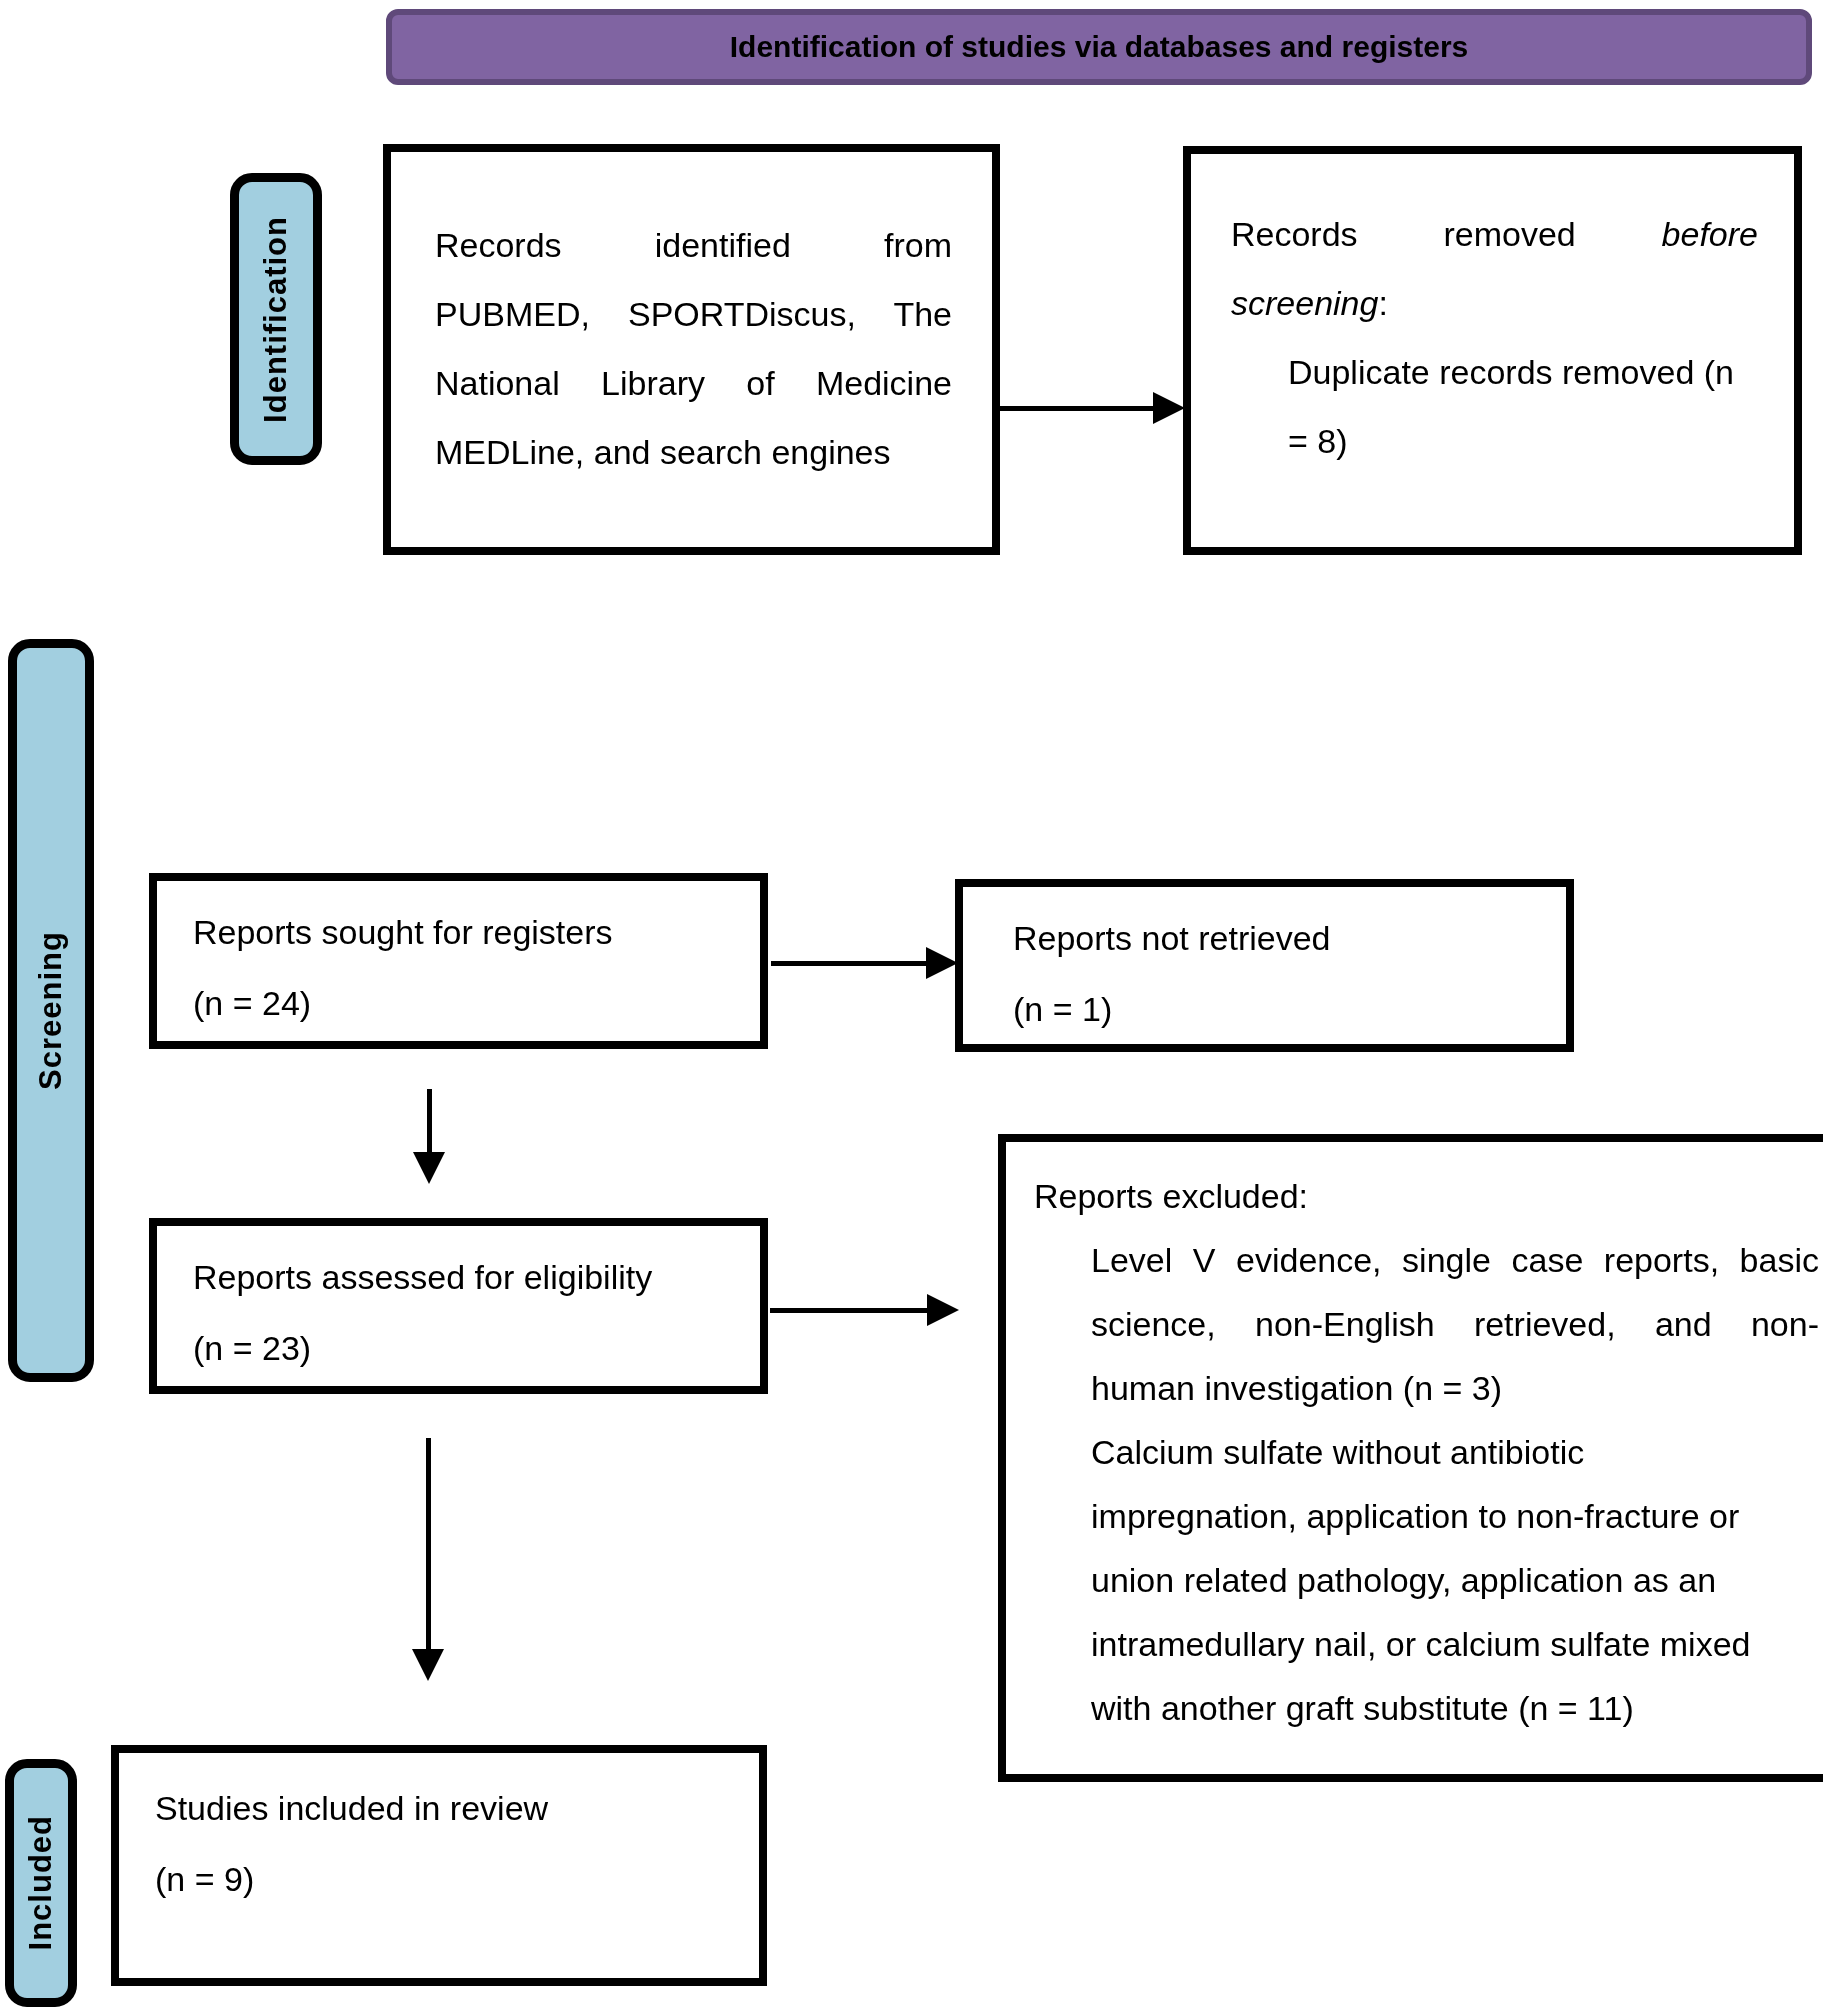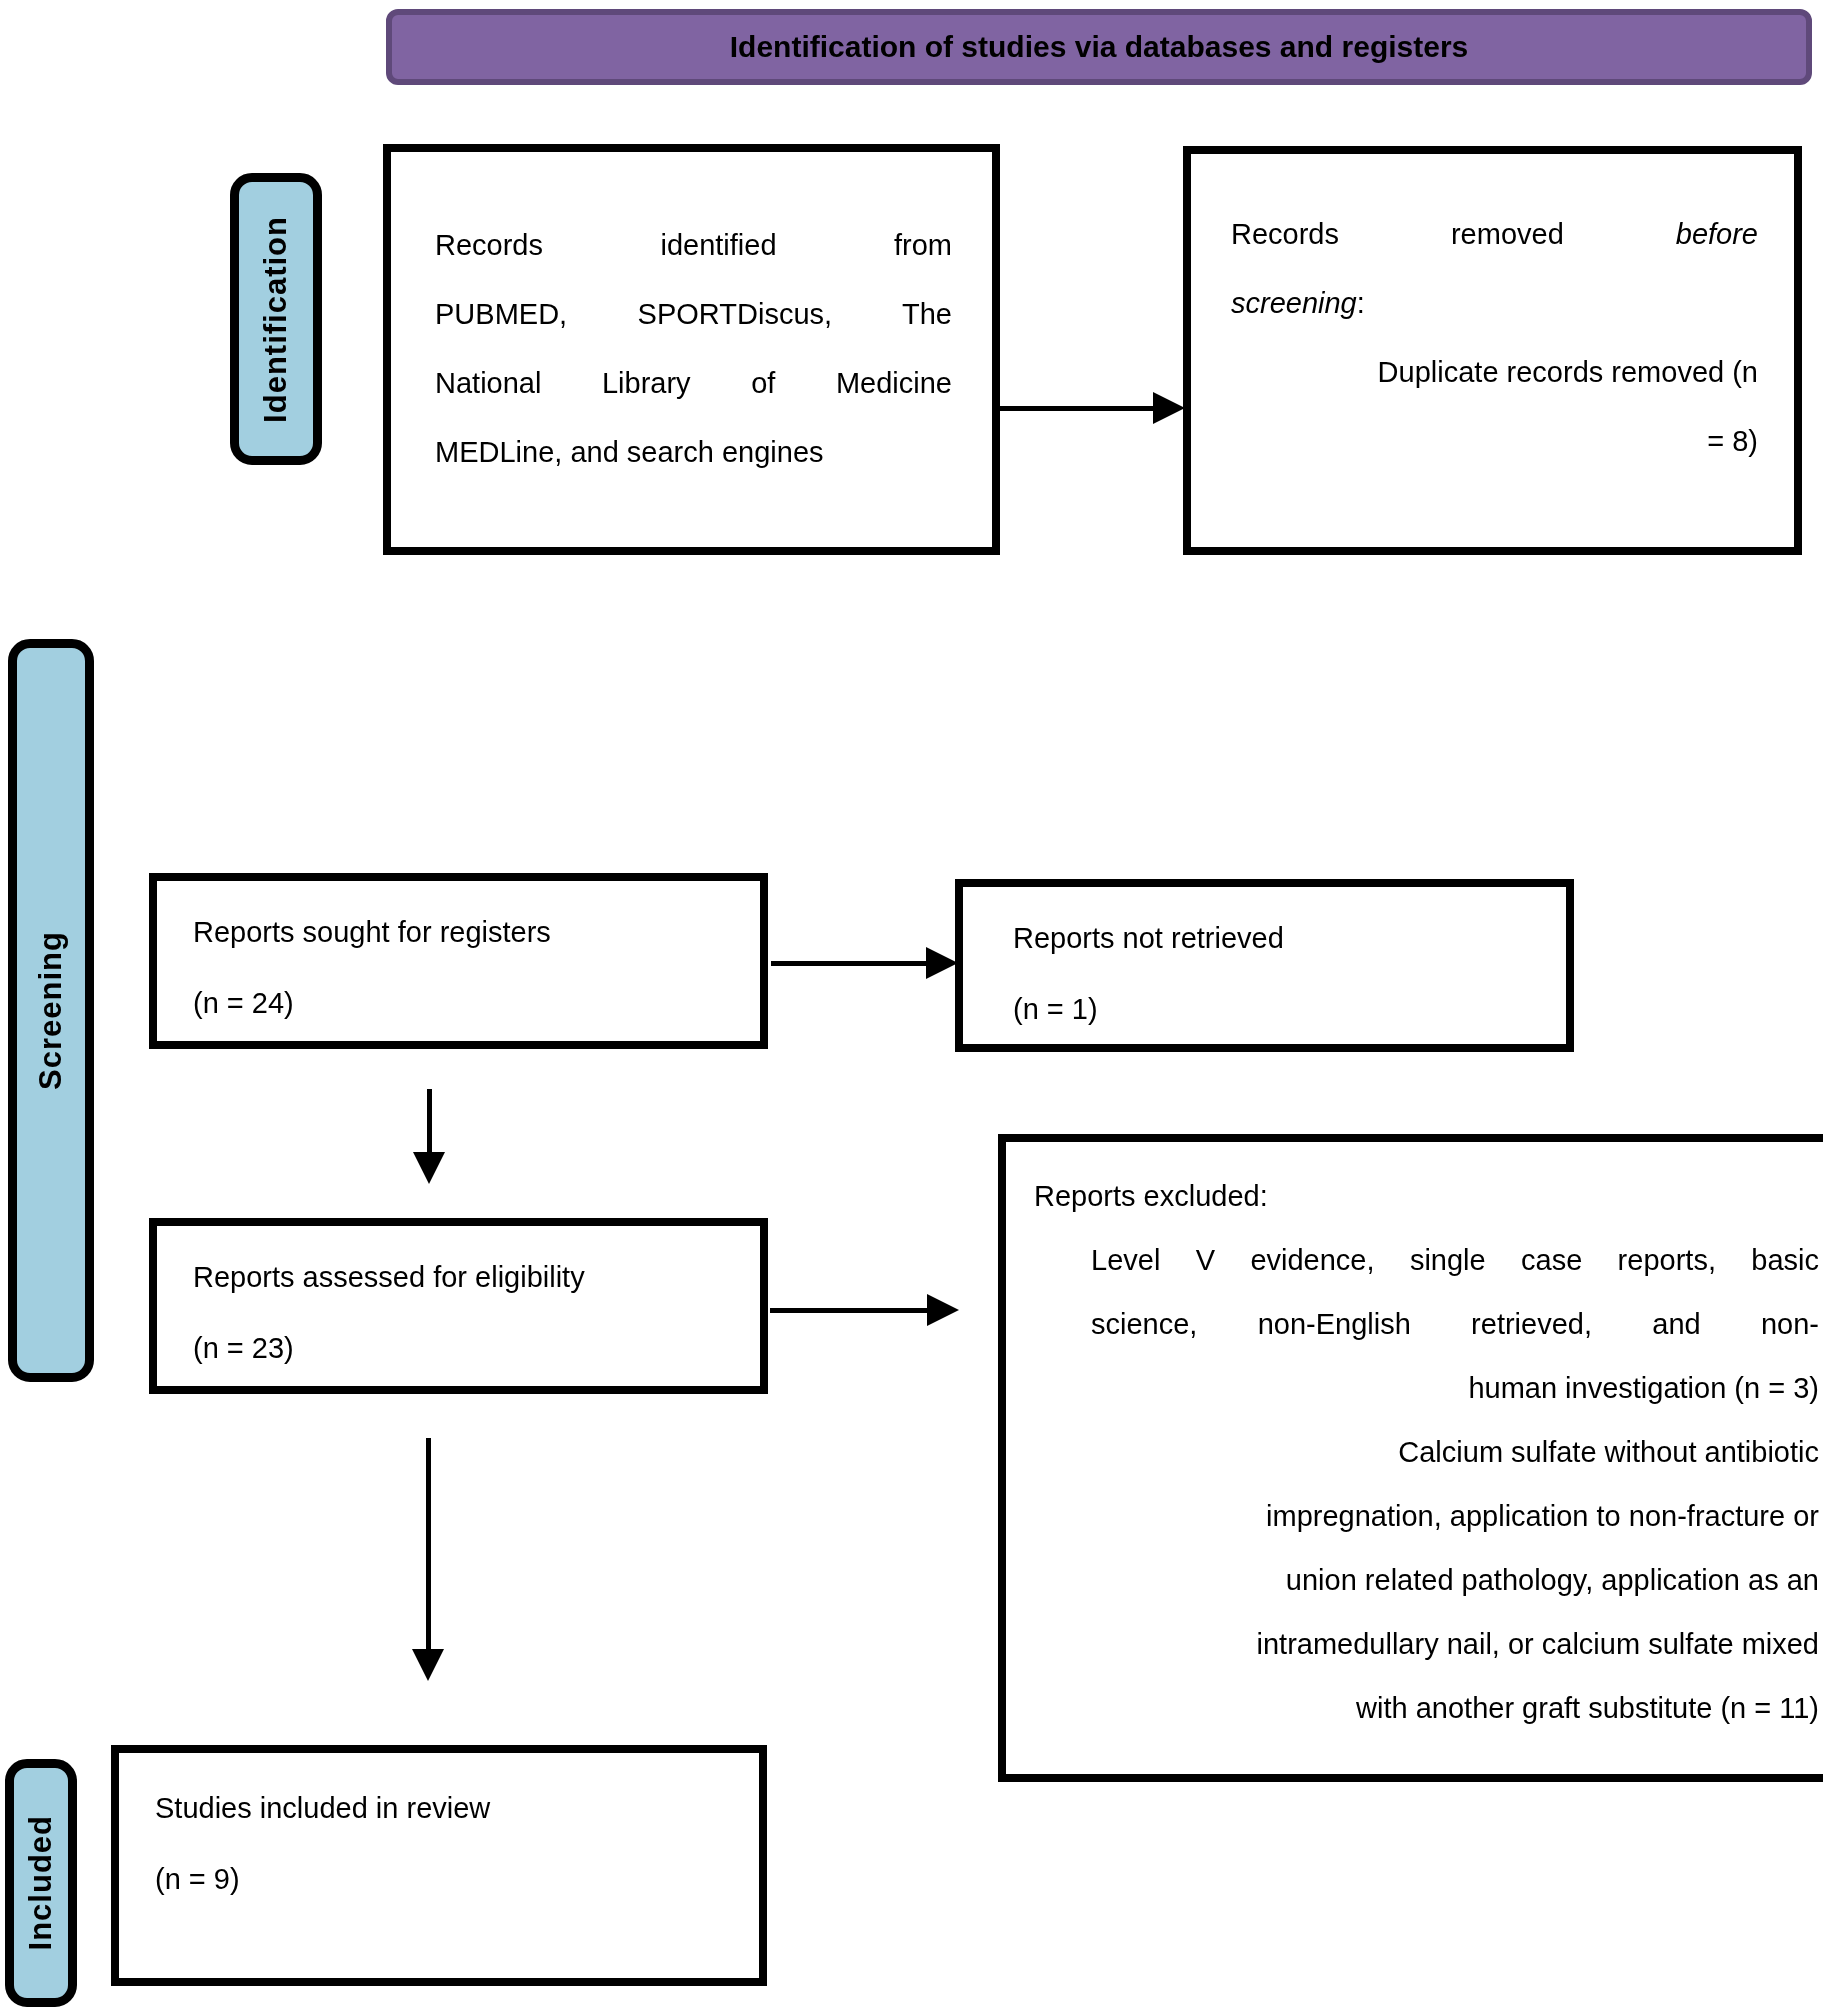--- a/index.html
+++ b/index.html
@@ -25,25 +25,25 @@
   .stage-label span{
     writing-mode:vertical-rl;transform:rotate(180deg);
     font-weight:bold;font-size:31px;letter-spacing:1px;
   }
   #lbl-identification{left:230px;top:173px;width:92px;height:292px;}
   #lbl-screening{left:8px;top:639px;width:86px;height:743px;}
   #lbl-included{left:5px;top:1759px;width:72px;height:248px;}
   
   .fbox{
     position:absolute;border:8px solid #000;background:#fff;
-    box-sizing:border-box;font-size:29px;line-height:67px;
+    box-sizing:border-box;font-size:34px;line-height:67px;
   }
   .bline{min-height:1em;}
   .stretch{text-align:justify;text-align-last:justify;}
-  .indent{padding-left:57px;text-align:right;}
+  .indent{padding-left:57px;}
   .it{font-style:italic;}
   #box-records-identified{left:383px;top:144px;width:617px;height:411px;padding:59px 40px 0 44px;line-height:69px;}
   #box-records-removed{left:1183px;top:146px;width:619px;height:409px;padding:46px 36px 0 40px;line-height:69px;}
   #box-reports-sought{left:149px;top:873px;width:619px;height:176px;padding:16px 30px 0 36px;line-height:71px;}
   #box-reports-not-retrieved{left:955px;top:879px;width:619px;height:173px;padding:16px 30px 0 50px;line-height:71px;}
   #box-reports-assessed{left:149px;top:1218px;width:619px;height:176px;padding:16px 30px 0 36px;line-height:71px;}
   #box-reports-excluded{left:998px;top:1134px;width:855px;height:648px;padding:22px 26px 0 28px;line-height:64px;}
   #box-studies-included{left:111px;top:1745px;width:656px;height:241px;padding:20px 30px 0 36px;line-height:71px;}
   
   .hline{position:absolute;background:#000;height:5px;}

